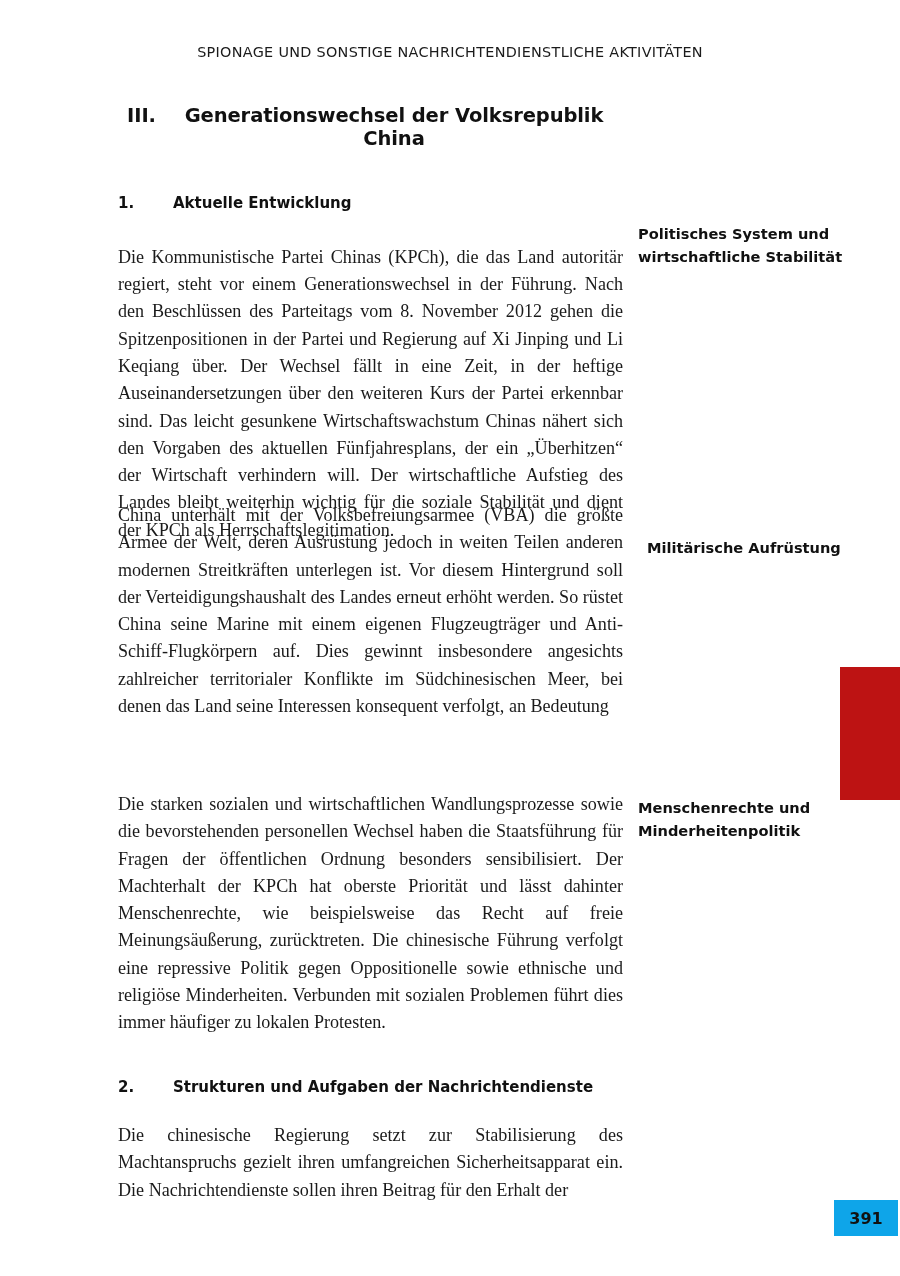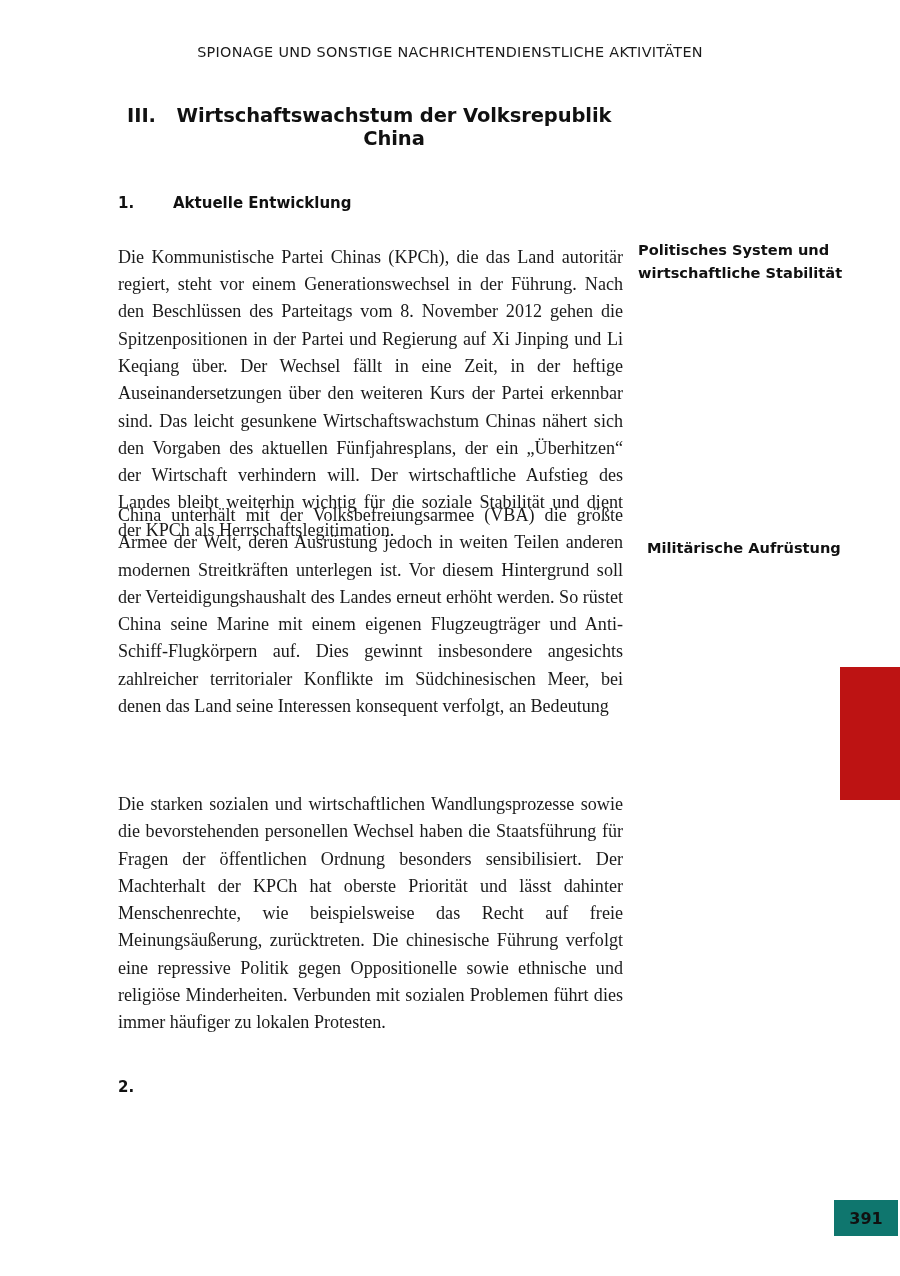--- a/index.html
+++ b/index.html
@@ -105,67 +105,70 @@
     background: #bd1313;
   }
 
   
   .folio {
     position: absolute;
     left: 834px;
     top: 1200px;
     width: 64px;
     height: 36px;
-    background: #0f766e;
+    background: #0ea5e9;
     display: flex;
     align-items: center;
     justify-content: center;
     font-family: "DejaVu Sans", sans-serif;
     font-size: 16px;
     font-weight: bold;
     color: #111111;
   }
 </style>
 </head>
 <body>
 
 <div class="page">
 
   <div class="running-header">SPIONAGE UND SONSTIGE NACHRICHTENDIENSTLICHE AKTIVITÄTEN</div>
 
   <div class="blk" style="top:104px;">
     <h1 class="chapter">
       <span class="num">III.</span>
-      <span>Wirtschaftswachstum der Volksrepublik China</span>
+      <span>Generationswechsel der Volksrepublik China</span>
     </h1>
     <h2 class="section">
       <span class="num">1.</span>
       <span>Aktuelle Entwicklung</span>
     </h2>
     <p class="body first">Die Kommunistische Partei Chinas (KPCh), die das Land autoritär regiert, steht vor einem Generationswechsel in der Führung. Nach den Beschlüssen des Parteitags vom 8. November 2012 gehen die Spitzenpositionen in der Partei und Regierung auf Xi Jinping und Li Keqiang über. Der Wechsel fällt in eine Zeit, in der heftige Auseinandersetzungen über den weiteren Kurs der Partei erkennbar sind. Das leicht gesunkene Wirtschaftswachstum Chinas nähert sich den Vorgaben des aktuellen Fünfjahresplans, der ein „Überhitzen“ der Wirtschaft verhindern will. Der wirtschaftliche Aufstieg des Landes bleibt weiterhin wichtig für die soziale Stabilität und dient der KPCh als Herrschaftslegitimation.</p>
   </div>
 
   <div class="blk" style="top:502px;">
     <p class="body" style="padding-top:0;">China unterhält mit der Volksbefreiungsarmee (VBA) die größte Armee der Welt, deren Ausrüstung jedoch in weiten Teilen anderen modernen Streitkräften unterlegen ist. Vor diesem Hintergrund soll der Verteidigungshaushalt des Landes erneut erhöht werden. So rüstet China seine Marine mit einem eigenen Flugzeugträger und Anti-Schiff-Flugkörpern auf. Dies gewinnt insbesondere angesichts zahlreicher territorialer Konflikte im Südchinesischen Meer, bei denen das Land seine Interessen konsequent verfolgt, an Bedeutung</p>
   </div>
 
   <div class="blk" style="top:791px;">
     <p class="body" style="padding-top:0;">Die starken sozialen und wirtschaftlichen Wandlungsprozesse sowie die bevorstehenden personellen Wechsel haben die Staatsführung für Fragen der öffentlichen Ordnung besonders sensibilisiert. Der Machterhalt der KPCh hat oberste Priorität und lässt dahinter Menschenrechte, wie beispielsweise das Recht auf freie Meinungsäußerung, zurücktreten. Die chinesische Führung verfolgt eine repressive Politik gegen Oppositionelle sowie ethnische und religiöse Minderheiten. Verbunden mit sozialen Problemen führt dies immer häufiger zu lokalen Protesten.</p>
   </div>
 
   <div class="blk" style="top:1078px;">
     <h2 class="section" style="padding-top:0;">
       <span class="num">2.</span>
+      <span>Strukturen und Aufgaben der Nachrichtendienste</span>
     </h2>
+    <p class="body sec2">Die chinesische Regierung setzt zur Stabilisierung des Machtanspruchs gezielt ihren umfangreichen Sicherheitsapparat ein. Die Nachrichtendienste sollen ihren Beitrag für den Erhalt der</p>
   </div>
 
-  <div class="marginalia" style="top:238px;">Politisches System und wirtschaftliche Stabilität</div>
+  <div class="marginalia" style="top:222px;">Politisches System und wirtschaftliche Stabilität</div>
 
   <div class="marginalia" style="top:536px;margin-left:9px;">Militärische Aufrüstung</div>
 
+  <div class="marginalia" style="top:796px;">Menschenrechte und Minderheitenpolitik</div>
 
   <div class="thumb-tab"></div>
 
   <div class="folio">
     <span>391</span>
   </div>
 
 </div>
 
 </body></html>

